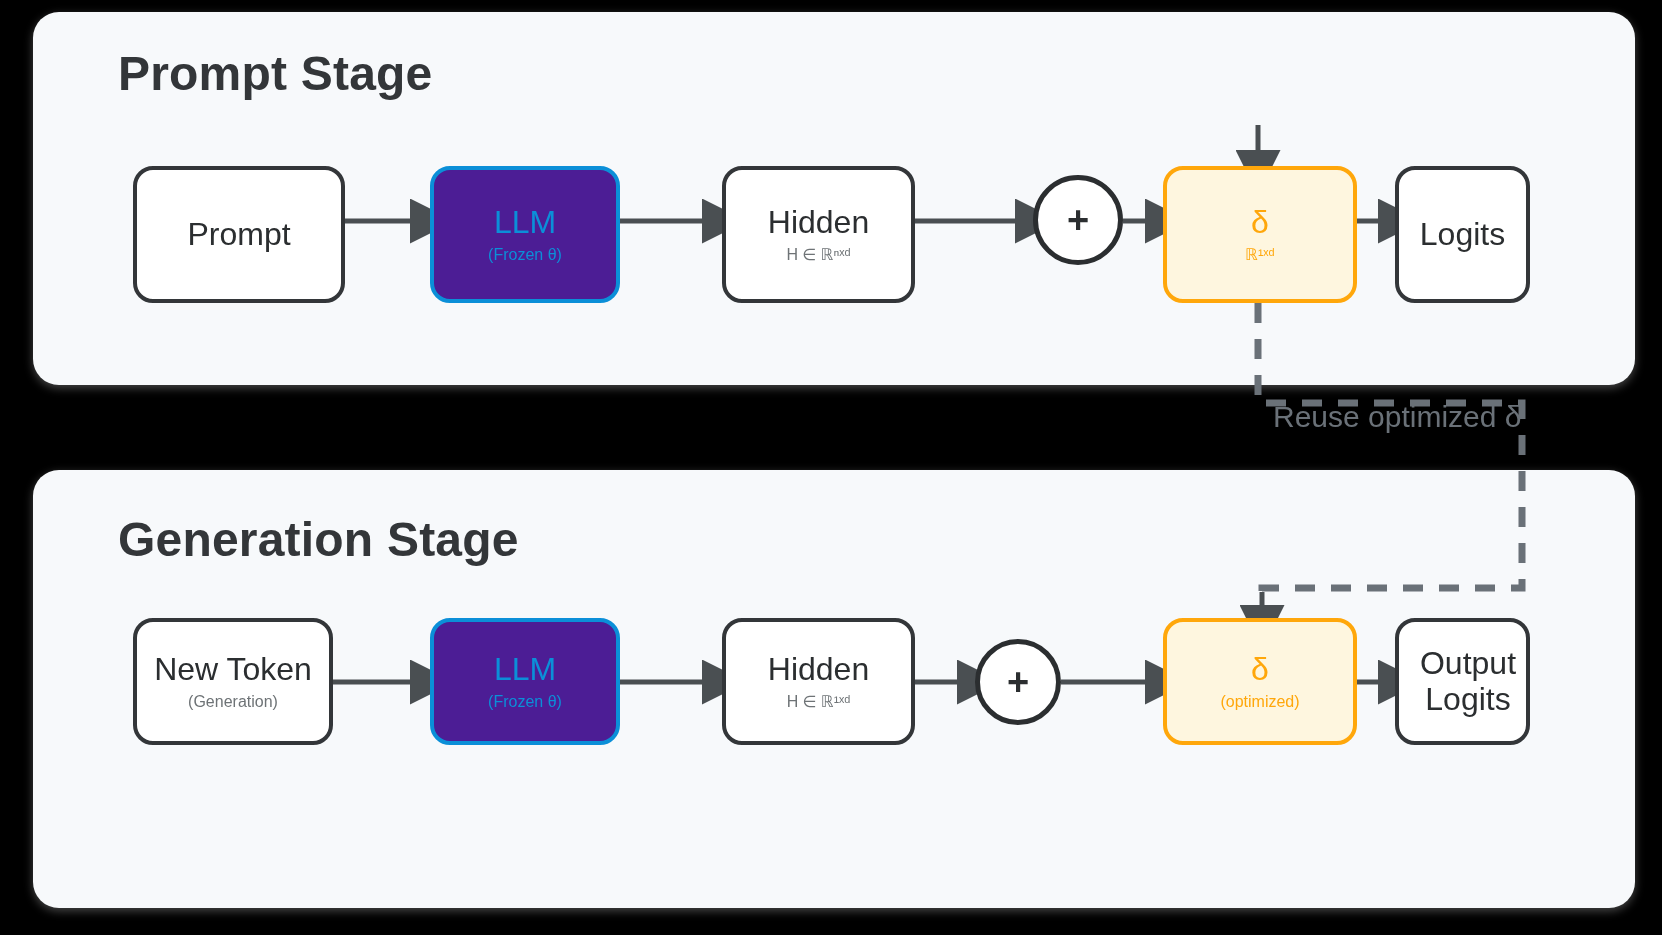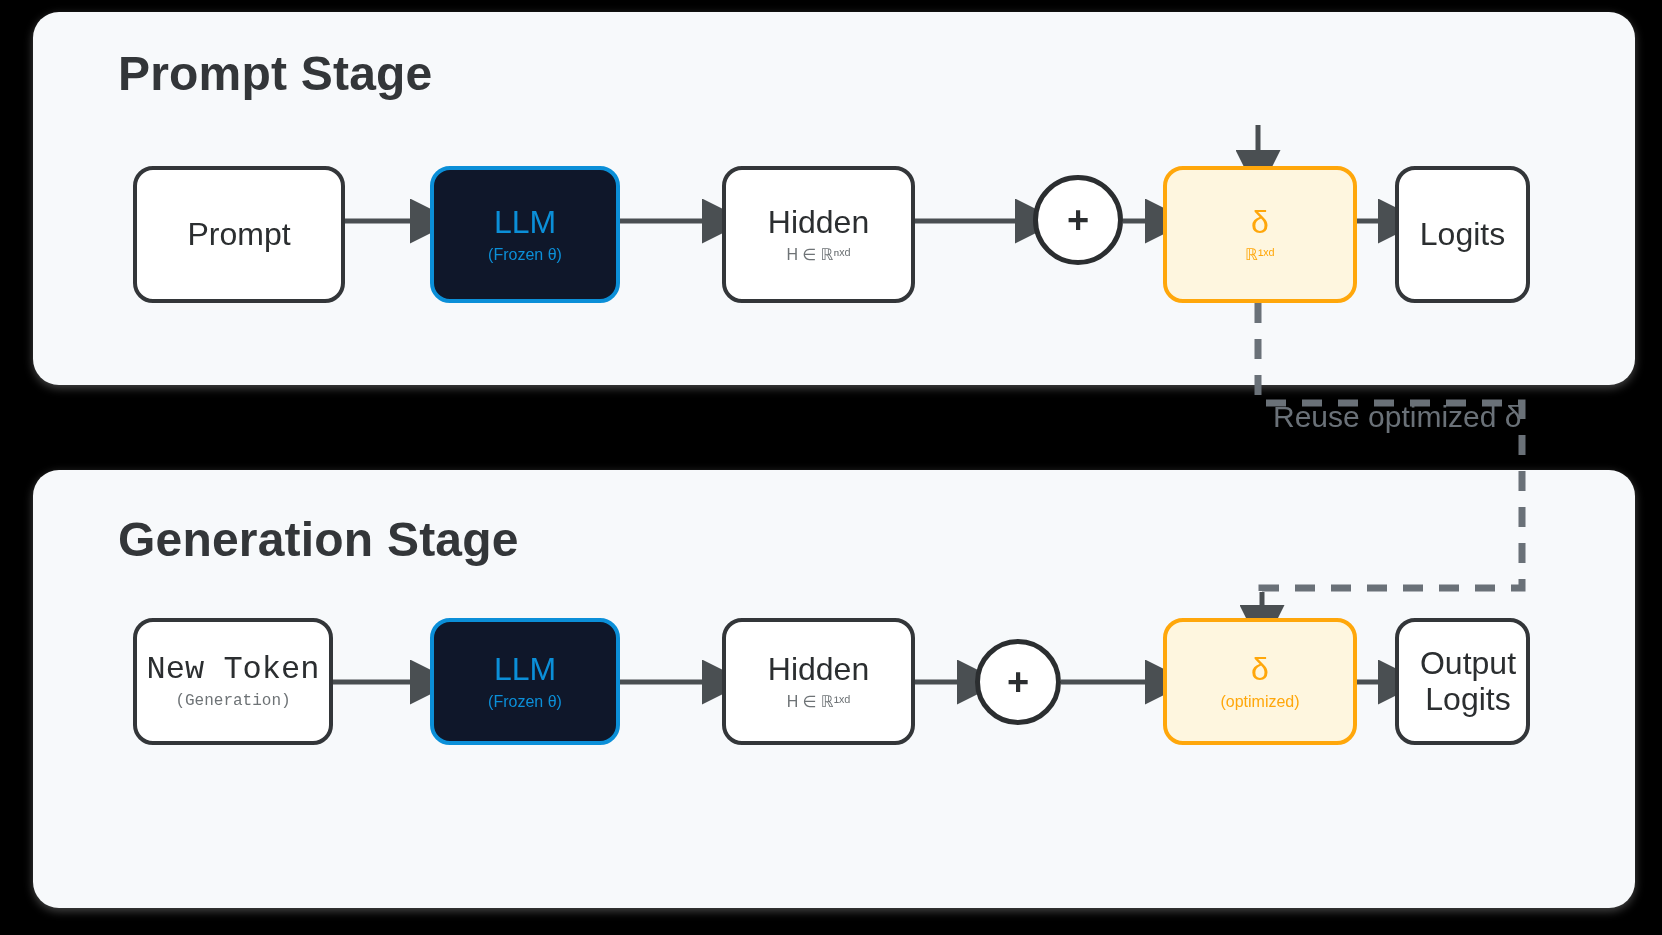--- a/index.html
+++ b/index.html
@@ -12,42 +12,42 @@
   #panel-prompt{left:33px;top:12px;width:1602px;height:373px;}
   #panel-generation{left:33px;top:470px;width:1602px;height:438px;}
   .stage-title{position:absolute;font-size:48px;font-weight:bold;color:#333639;
                letter-spacing:.2px;white-space:nowrap;}
   #title-prompt{left:118px;top:46px;}
   #title-generation{left:118px;top:512px;}
   .node{position:absolute;display:flex;flex-direction:column;
         align-items:center;justify-content:center;box-sizing:border-box;
         border-radius:20px;text-align:center;line-height:1.12;}
   .node.plain{background:#ffffff;border:4px solid #333639;color:#2b2e30;}
-  .node.llm{background:#0f172a;border:4px solid #0b8fd8;color:#0b8fd8;}
+  .node.llm{background:#4c1d95;border:4px solid #0b8fd8;color:#0b8fd8;}
   .node.delta{background:#fef6df;border:4px solid #ffa70b;color:#ffa70b;}
   .node .main{font-size:32px;}
   .node .sub{font-size:16px;margin-top:5px;}
   .node.plain .sub{color:#6e7376;}
   .node .main.two{font-size:32px;}
   .pill{position:absolute;box-sizing:border-box;background:#fef6df;
         border:4px solid #ffa70b;border-radius:46px;color:#ffa70b;
         display:flex;align-items:center;justify-content:center;font-size:27px;}
   .plusnode{position:absolute;box-sizing:border-box;background:#ffffff;
             border:5px solid #2b2e30;border-radius:50%;color:#2b2e30;
             display:flex;align-items:center;justify-content:center;
             font-size:38px;font-weight:bold;}
   .reuse-label{position:absolute;font-size:30px;color:#6a7178;white-space:nowrap;}
   #b-prompt      {left:133px; top:166px; width:212px; height:137px;}
   #b-llm1        {left:430px; top:166px; width:190px; height:137px;}
   #b-hidden1     {left:722px; top:166px; width:193px; height:137px;}
   #b-plus1       {left:1033px;top:175px; width:90px;  height:90px;}
   #b-delta1      {left:1163px;top:166px; width:194px; height:137px;}
   #b-logits1     {left:1395px;top:166px; width:135px; height:137px;}
   #b-pill        {left:1167px;top:32px;  width:328px; height:93px;}
-  #b-newtoken    {left:133px; top:618px; width:200px; height:127px;font-family:Liberation Mono, monospace;}
+  #b-newtoken    {left:133px; top:618px; width:200px; height:127px;}
   #b-llm2        {left:430px; top:618px; width:190px; height:127px;}
   #b-hidden2     {left:722px; top:618px; width:193px; height:127px;}
   #b-plus2       {left:975px; top:639px; width:86px;  height:86px;}
   #b-delta2      {left:1163px;top:618px; width:194px; height:127px;}
   #b-logits2     {left:1395px;top:618px; width:135px; height:127px;padding-left:11px;}
   #lbl-reuse     {left:1273px;top:400px;}
 </style>
 </head>
 <body>
 

